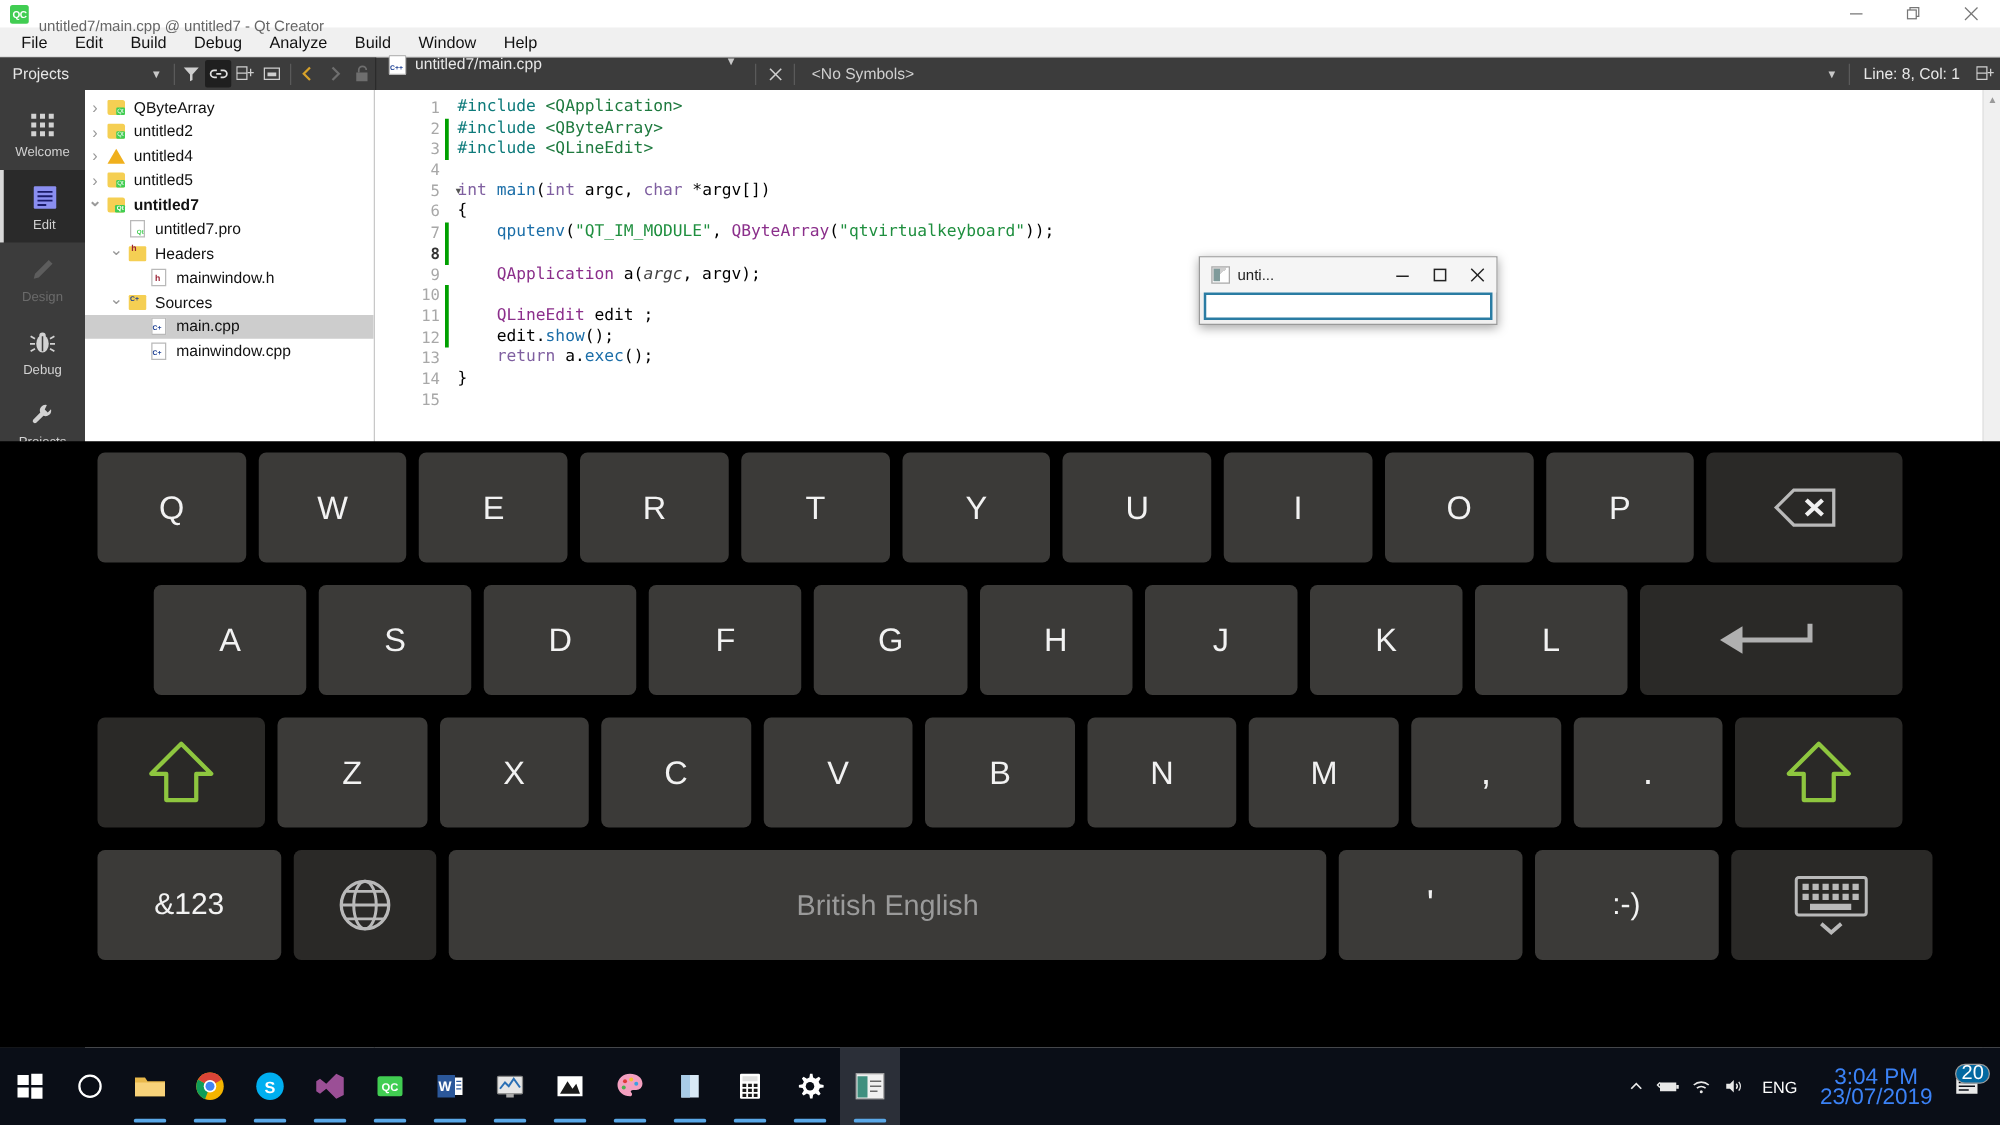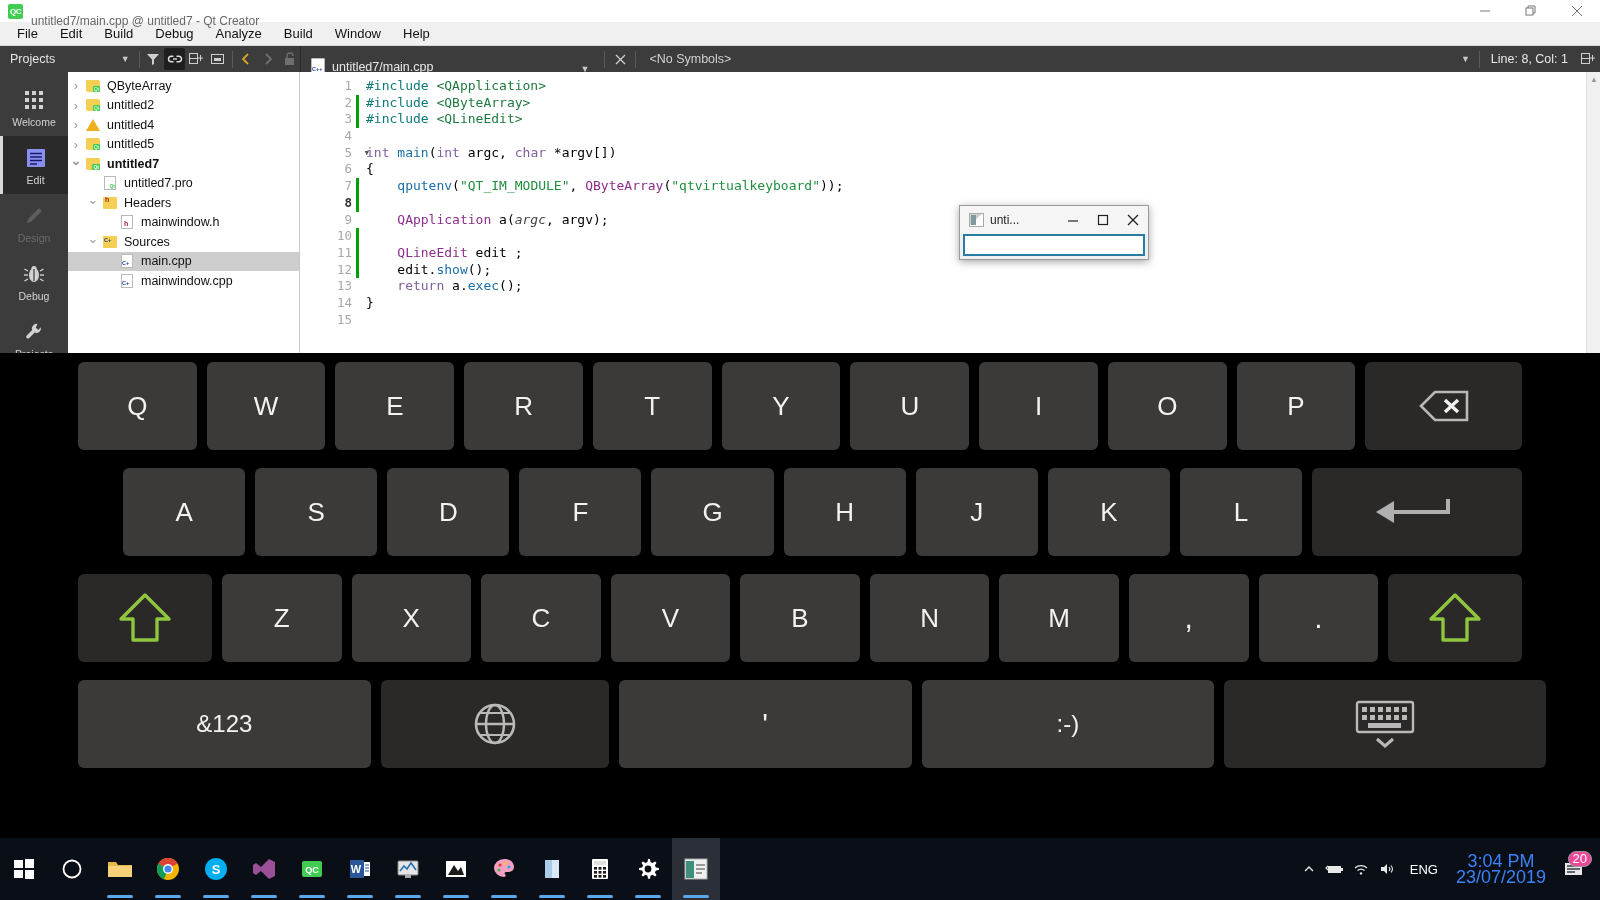--- a/index.html
+++ b/index.html
@@ -60,21 +60,21 @@
   .tb-ico {
     width: 24px; height: 22px; display: flex; align-items: center; justify-content: center;
     color: #cfcfcf;
   }
   .tb-ico.active { background: #1f1f1f; border-radius: 2px; }
   .tb-ico.dim { color: #6e6e6e; }
   .tb-ico.gold { color: #d8a22a; }
   .tb-right-sep { width: 1px; height: 26px; background: #2b2b2b; }
   .tb-editor { display: flex; align-items: center; flex: 1; height: 26px; padding-left: 4px; }
   .filetab {
-    display: flex; align-items: flex-end; gap: 7px; padding: 0 6px; height: 30px;
+    display: flex; align-items: flex-start; gap: 7px; padding: 0 6px; height: 30px;
   }
   .cppicon {
     width: 14px; height: 16px; background: #fff; border: 1px solid #b9b9b9;
     position: relative; border-radius: 1px;
   }
   .cppicon:after {
     content: "C++"; position: absolute; left: 0; bottom: 0px; font-size: 5.5px;
     color: #1c3f94; font-weight: bold; line-height: 7px;
   }
   .tabname { font-size: 12.5px; color: #e8e8e8; }
@@ -167,21 +167,21 @@
     position: absolute; right: 0; top: 0; width: 14px; height: 100%;
     background: #f0f0f0; border-left: 1px solid #e0e0e0;
   }
   .scroll-up {
     width: 14px; height: 14px; display: flex; align-items: center; justify-content: center;
     color: #9a9a9a; font-size: 8px;
   }
 
   
   .dialog {
-    position: absolute; left: 959px; top: 205px; width: 190px; height: 55px;
+    position: absolute; left: 959px; top: 205px; width: 239px; height: 55px;
     background: #f0f0f0; border: 1px solid #9a9a9a;
     box-shadow: 0 2px 8px rgba(0,0,0,0.35);
   }
   .dlg-title { height: 28px; display: flex; align-items: center; background: #f5f5f5; }
   .dlg-ico {
     width: 15px; height: 14px; margin-left: 9px; margin-right: 6px;
     background: linear-gradient(135deg,#cfcfcf 0%, #cfcfcf 48%, #ffffff 48%);
     border: 1px solid #aaa; position: relative;
   }
   .dlg-ico:after { content:""; position:absolute; left:1px; top:1px; width:5px; height:10px; background:#7f9a9a; }
@@ -224,22 +224,22 @@
   .tb-item.active { background: #2b2f38; }
   .tb-underline { position: absolute; bottom: 2px; width: 26px; height: 3px; background: #5aa8e8; border-radius: 2px; }
   .tray { margin-left: auto; display: flex; align-items: center; height: 54px; padding-right: 6px; }
   .tray-ico { width: 26px; display: flex; align-items: center; justify-content: center; color: #e8e8e8; }
   .tray-lang { color: #fff; font-size: 13px; padding: 0 10px; }
   .tray-clock {
     color: #3b82f6; font-size: 18px; text-align: center; line-height: 16px; padding: 0 8px;
   }
   .tray-notif { position: relative; width: 40px; display: flex; align-items: center; justify-content: center; color: #fff; }
   .notif-badge {
-    position: absolute; right: 2px; bottom: 10px; background: #ec4899; color: #fff;
-    border-radius: 9px; font-size: 13px; padding: 0 4px; line-height: 14px; min-width: 20px;
+    position: absolute; right: 2px; bottom: 10px; background: #0369a1; color: #fff;
+    border-radius: 9px; font-size: 16px; padding: 0 4px; line-height: 14px; min-width: 20px;
     text-align: right; border: 1px solid #9a9a9a;
   }
 </style>
 </head>
 <body>
 
 <div class="app">
 
   <div class="qtc-window">
 
@@ -644,20 +644,21 @@
       <div class="kbrow r4">
         <div class="key" style="flex-grow: 1; font-size: 24px;">&amp;123</div>
         <div class="key mod" style="flex-grow: 0.78;">
           <svg width="46" height="46" viewBox="0 0 46 46">
             <circle cx="23" cy="23" r="19" fill="none" stroke="#b9b9b9" stroke-width="2.6"></circle>
             <ellipse cx="23" cy="23" rx="9" ry="19" fill="none" stroke="#b9b9b9" stroke-width="2.4"></ellipse>
             <line x1="4" y1="23" x2="42" y2="23" stroke="#b9b9b9" stroke-width="2.4"></line>
             <path d="M8 12 H38 M8 34 H38" fill="none" stroke="#b9b9b9" stroke-width="2.2"></path>
           </svg>
         </div>
+        <div class="key space" style="flex-grow: 4.78;">British English</div>
         <div class="key" style="flex-grow: 1; font-size: 30px;">'</div>
         <div class="key" style="flex-grow: 1; font-size: 24px;">:-)</div>
         <div class="key mod" style="flex-grow: 1.1;">
           <svg width="62" height="50" viewBox="0 0 62 50">
             <rect x="3" y="3" width="56" height="30" rx="2" fill="none" stroke="#b9b9b9" stroke-width="2.4"></rect>
             <g fill="#b9b9b9">
               <rect x="8" y="8" width="5" height="5"></rect>
               <rect x="16" y="8" width="5" height="5"></rect>
               <rect x="24" y="8" width="5" height="5"></rect>
               <rect x="32" y="8" width="5" height="5"></rect>

